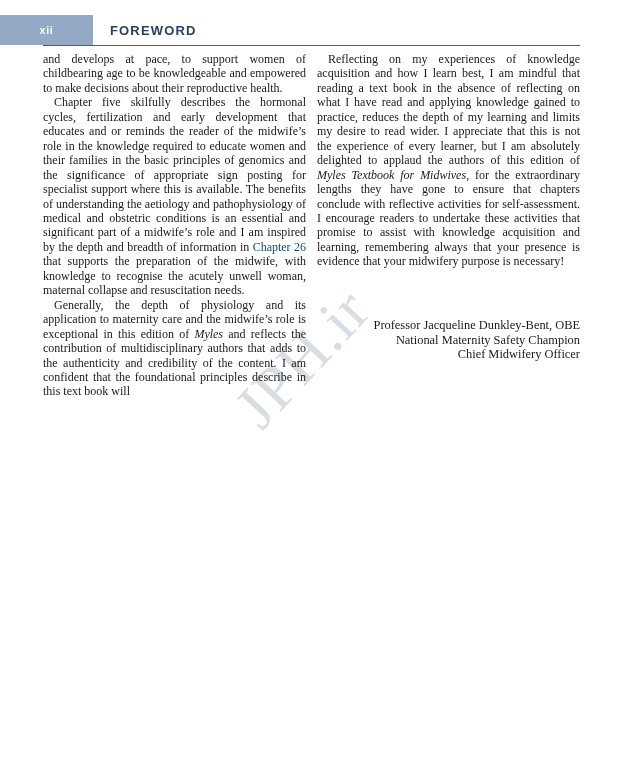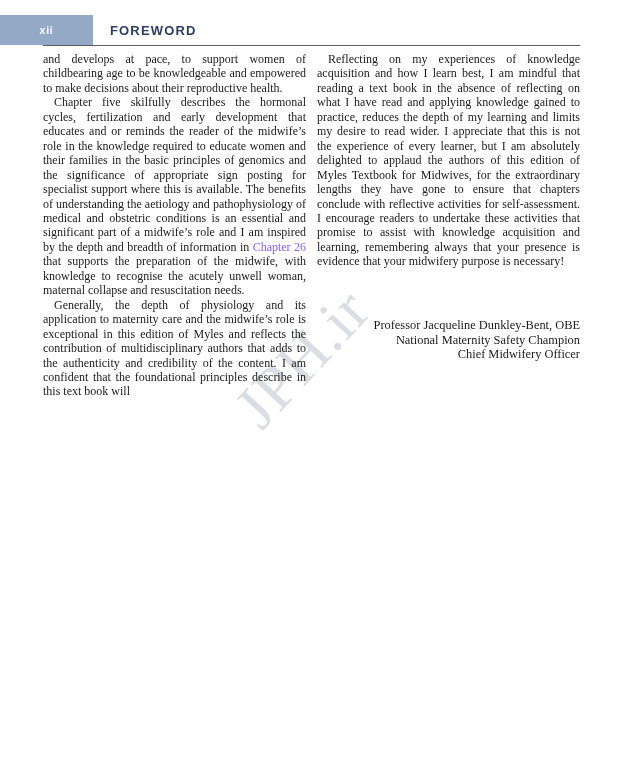--- a/index.html
+++ b/index.html
@@ -104,22 +104,22 @@
 
   .para {
     margin: 0;
     text-align: justify;
     text-justify: inter-word;
     font-size: 12px;
     line-height: 14.45px;
     hyphens: manual;
   }
   .para.indent { text-indent: 11px; }
-  .ital { }
-  .xref { color: #8b5cf6; }
+  .ital { font-style: italic; }
+  .xref { color: #0c4a6e; }
 
   
   #signature {
     position: absolute;
     right: 0;
     top: 266px;
     width: 263px;
     text-align: right;
     font-size: 12.4px;
     line-height: 14.6px;

